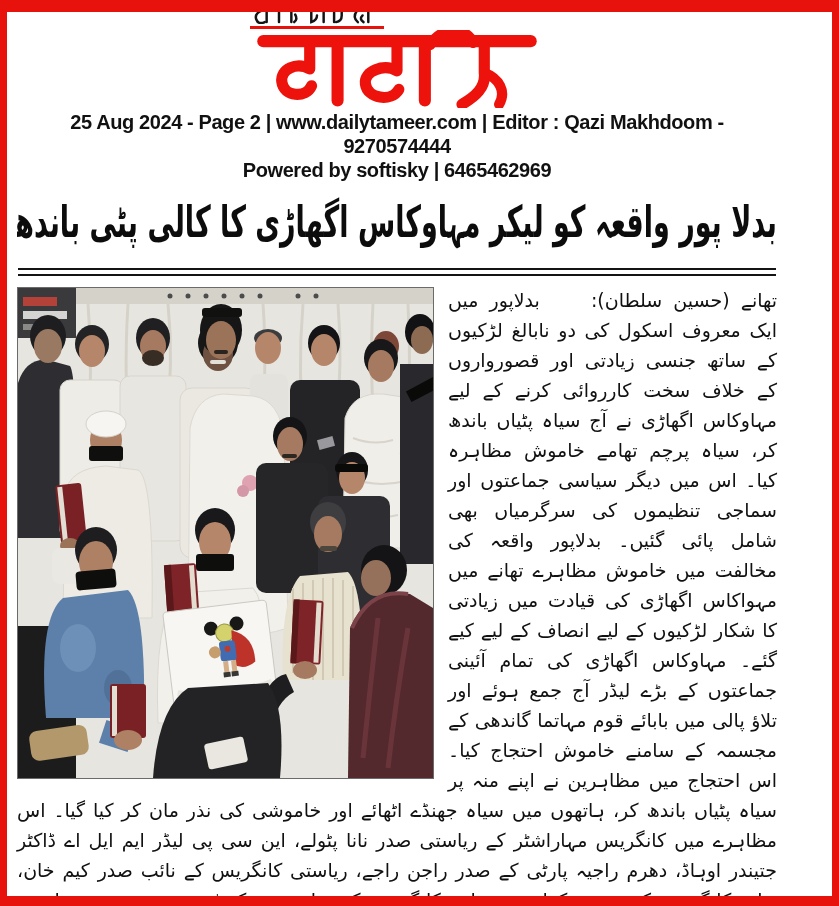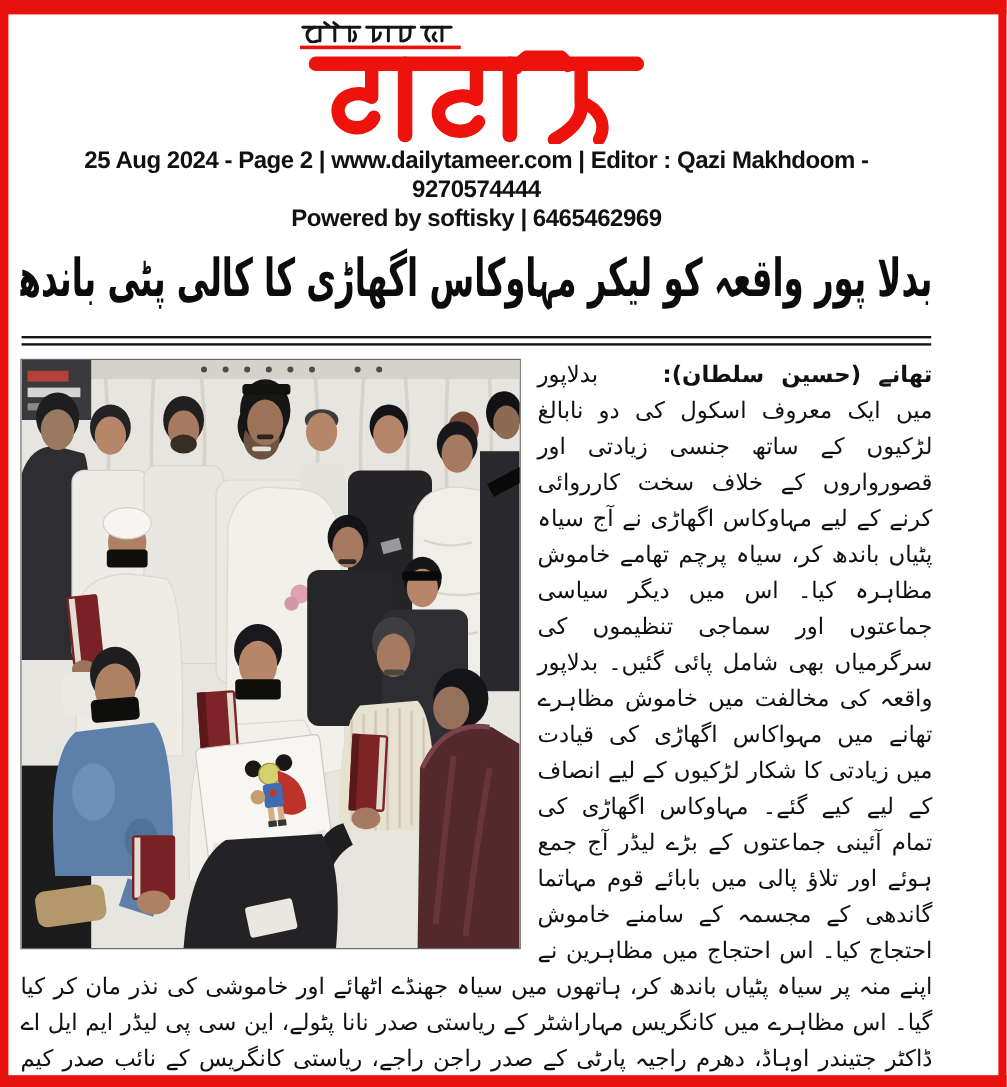--- a/index.html
+++ b/index.html
@@ -5,21 +5,21 @@
   html,body{margin:0;padding:0;background:#ffffff;}
   .page{position:relative;width:839px;height:906px;background:#ffffff;overflow:hidden;
         font-family:"Liberation Sans",sans-serif;}
   
   .frame{position:absolute;background:#e8120d;z-index:5;}
   .frame.top{left:0;top:0;width:839px;height:12px;}
   .frame.bottom{left:0;bottom:0;width:839px;height:10px;}
   .frame.left{left:0;top:0;width:7px;height:906px;}
   .frame.right{right:0;top:0;width:7px;height:906px;}
 
-  .content{position:absolute;left:7px;top:12px;width:780px;height:884px;padding:0 10px;box-sizing:border-box;}
+  .content{position:absolute;left:7px;top:0;width:780px;height:884px;padding:0 10px;box-sizing:border-box;}
 
   
   .masthead{text-align:center;}
   .tagline-wrap{display:inline-block;transform:translateX(-80px);margin-top:5px;
                 border-bottom:3px solid #e8120d;padding-bottom:2px;line-height:0;}
   .title-art{display:block;margin:1px auto 2px;}
   .info-line{font-size:20px;color:#111;letter-spacing:-0.4px;line-height:24px;font-weight:bold;}
   .info-line.second{margin-top:0;}
 
   
@@ -29,21 +29,21 @@
             transform:scaleY(1.62);transform-origin:center 60%;margin-top:8px;}
   .headline-rule{height:4px;border-top:2px solid #141414;border-bottom:2px solid #141414;
                  margin:4px 1px 9px;}
 
   
   .article{direction:rtl;text-align:justify;color:#111;
            font-family:"DejaVu Sans",sans-serif;font-size:19px;line-height:30px;}
   .photo-frame{float:left;width:417px;height:492px;margin:2px 14px 6px 0;
                border:1px solid #6b6b6b;background:#eceae5;box-sizing:border-box;}
   .photo-art{display:block;width:100%;height:100%;}
-  .byline{font-weight:bold;margin-left:40px;}
+  .byline{font-weight:normal;margin-left:40px;}
 
   .sr-only{position:absolute;width:1px;height:1px;overflow:hidden;clip:rect(0 0 0 0);white-space:nowrap;}
 </style>
 </head>
 <body>
 
 <div class="page">
   <div class="frame top"></div>
   <div class="frame bottom"></div>
   <div class="frame left"></div>

